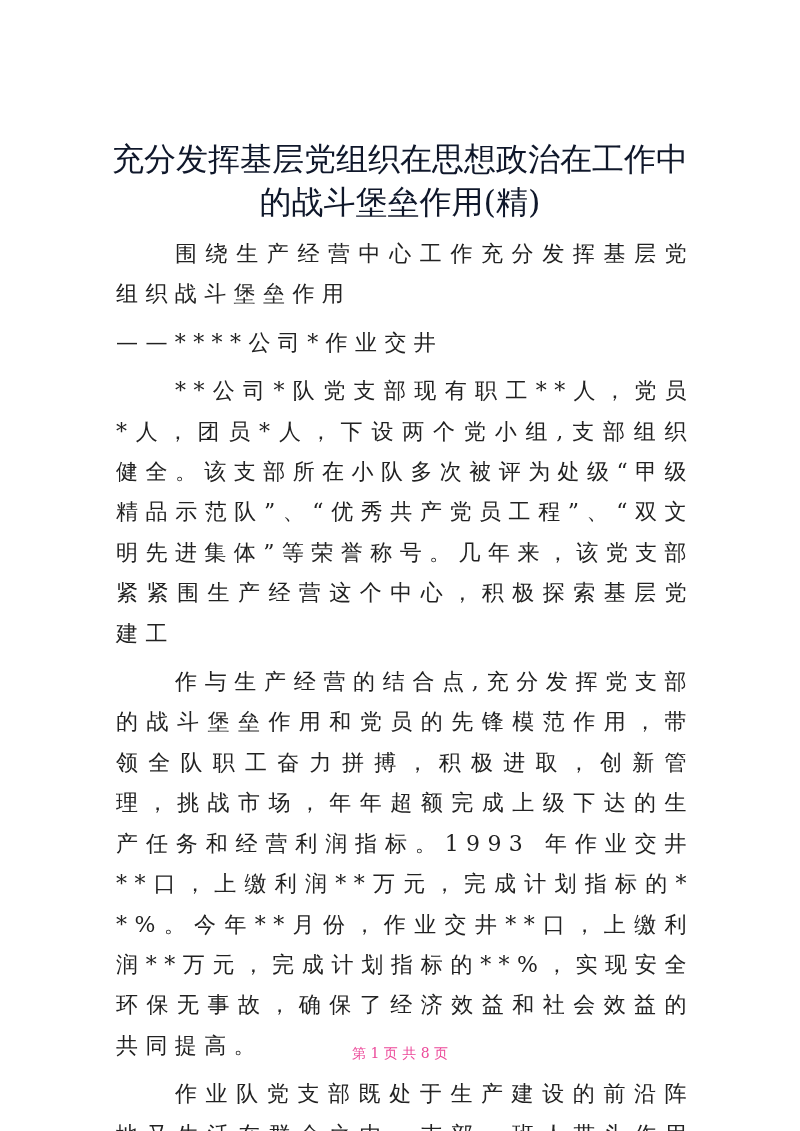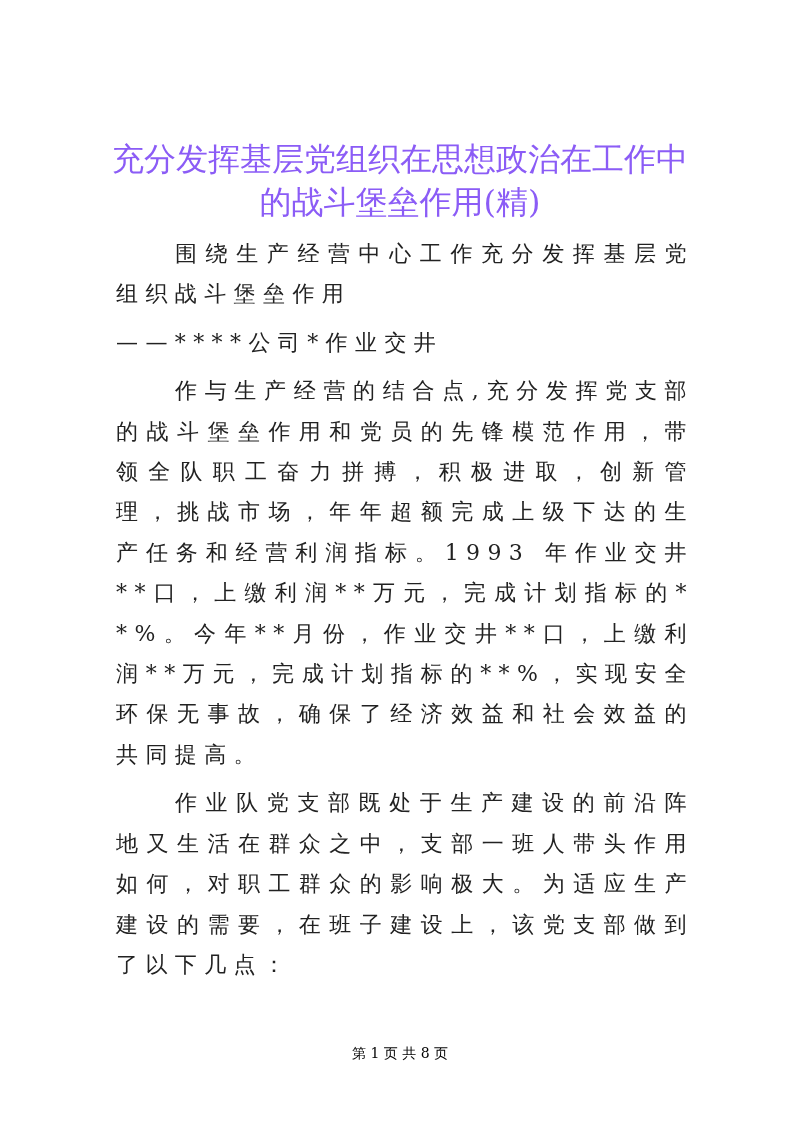--- a/index.html
+++ b/index.html
@@ -23,21 +23,21 @@
     }
     .title {
       position: absolute;
       left: 100px;
       top: 138px;
       width: 600px;
       text-align: center;
       font-size: 32px;
       line-height: 43px;
       letter-spacing: 0px;
-      color: #8b5cf6;
+      color: #0f172a;
       margin: 0;
       font-weight: normal;
     }
     .body-text {
       position: absolute;
       left: 108px;
       top: 226px;
       width: 594px;
       font-size: 22px;
       line-height: 40.4px;
@@ -53,31 +53,32 @@
     .indent {
       text-indent: 59px;
     }
     .footer {
       position: absolute;
       left: 0;
       width: 800px;
       top: 1045px;
       text-align: center;
       font-size: 14px;
-      color: #000000;
+      color: #ec4899;
     }
   </style>
 </head>
 <body>
 
 <div class="page">
   <h1 class="title">充分发挥基层党组织在思想政治在工作中的战斗堡垒作用(精)</h1>
 
   <div class="body-text">
     <p class="indent">围绕生产经营中心工作充分发挥基层党组织战斗堡垒作用</p>
     <p>——****公司*作业交井</p>
+    <p class="indent">**公司*队党支部现有职工**人，党员*人，团员*人，下设两个党小组,支部组织健全。该支部所在小队多次被评为处级“甲级精品示范队”、“优秀共产党员工程”、“双文明先进集体”等荣誉称号。几年来，该党支部紧紧围生产经营这个中心，积极探索基层党建工</p>
     <p class="indent">作与生产经营的结合点,充分发挥党支部的战斗堡垒作用和党员的先锋模范作用，带领全队职工奋力拼搏，积极进取，创新管理，挑战市场，年年超额完成上级下达的生产任务和经营利润指标。1993 年作业交井**口，上缴利润**万元，完成计划指标的**%。今年**月份，作业交井**口，上缴利润**万元，完成计划指标的**%，实现安全环保无事故，确保了经济效益和社会效益的共同提高。</p>
     <p class="indent">作业队党支部既处于生产建设的前沿阵地又生活在群众之中，支部一班人带头作用如何，对职工群众的影响极大。为适应生产建设的需要，在班子建设上，该党支部做到了以下几点：</p>
 
   </div>
 
   <div class="footer">第 1 页  共 8 页</div>
 </div>
 
 </body></html>

